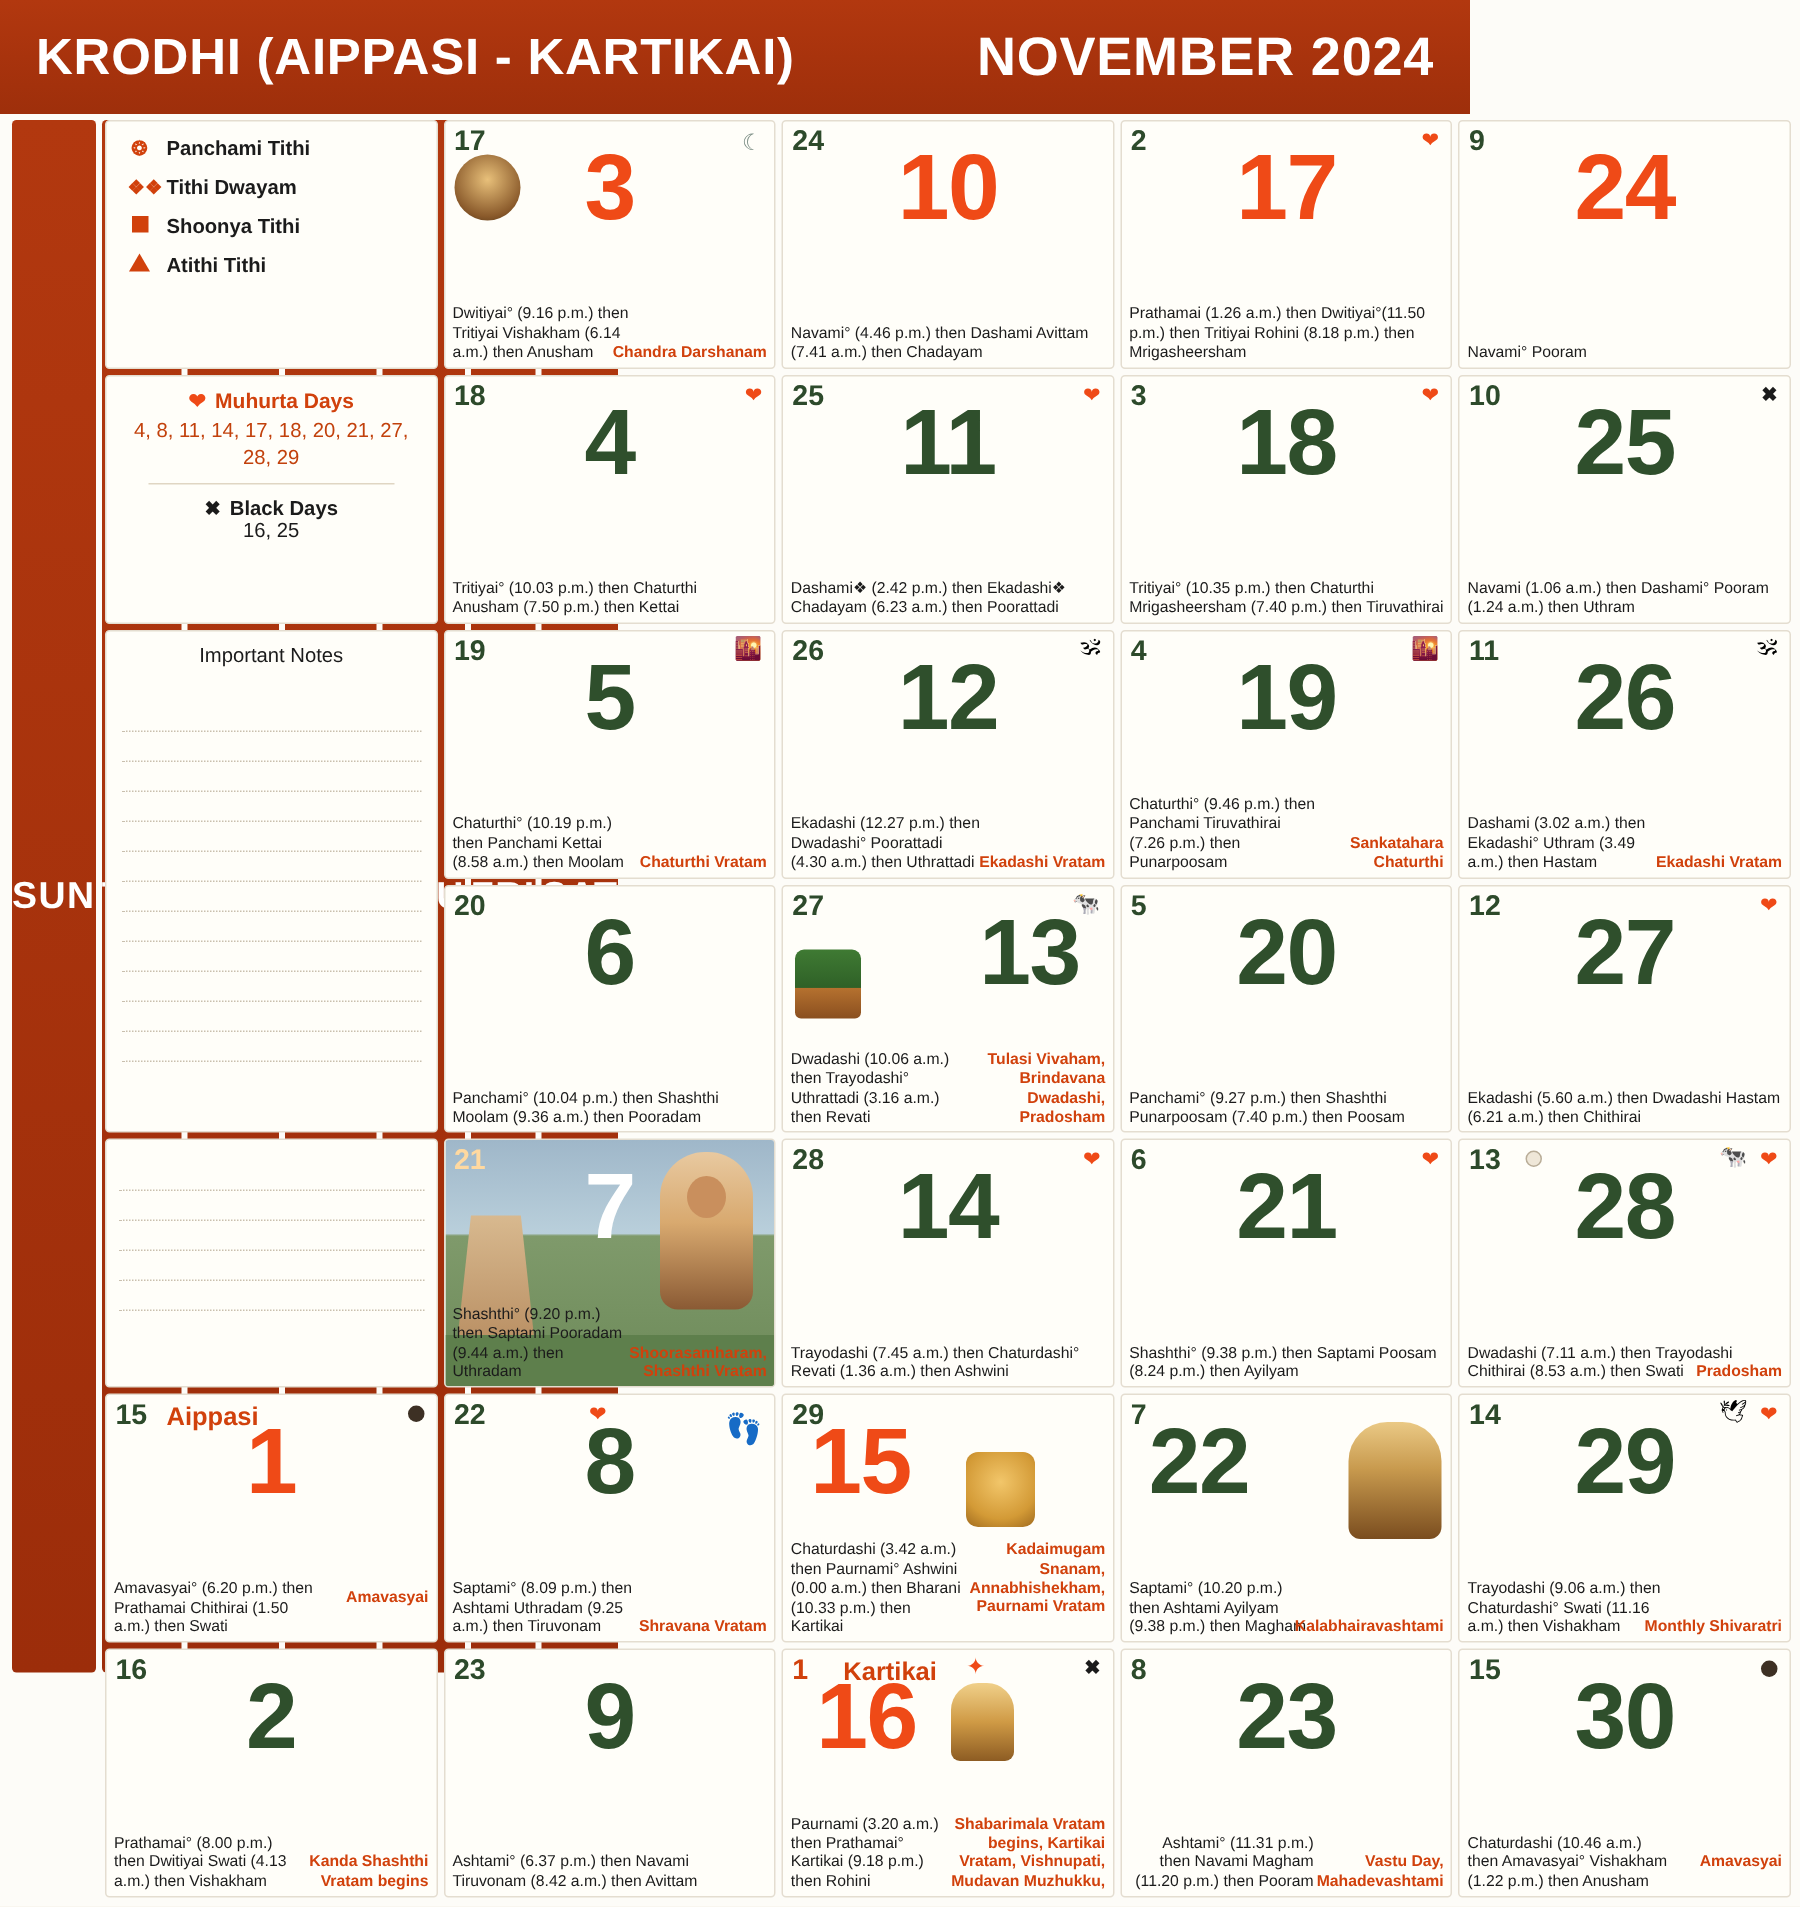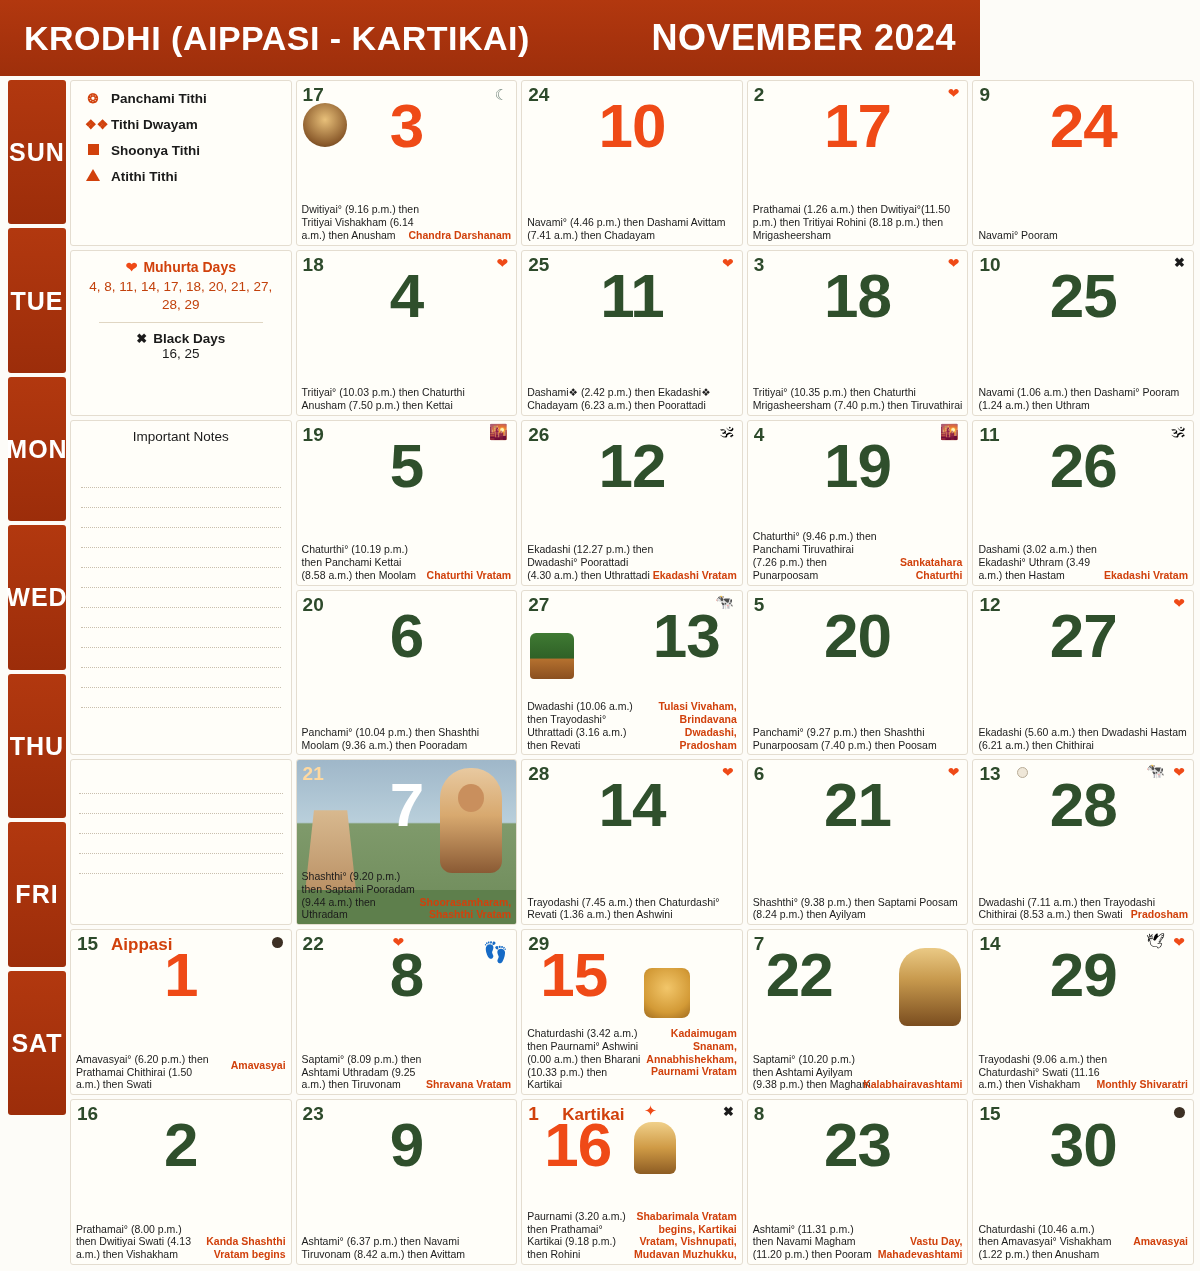--- a/index.html
+++ b/index.html
@@ -23,21 +23,21 @@
     color:#ffffff; font-size:34px; font-weight:bold; letter-spacing:.5px;
     font-family:"Liberation Sans", sans-serif;
   }
   .header .month {
     color:#ffffff; font-size:36px; font-weight:bold; letter-spacing:.5px;
   }
 
   
   .daycol {
     position:absolute; left:8px; top:80px; width:58px; height:1035px;
-    display:flex; flex-direction:column; gap:4px;
+    display:flex; flex-direction:row; gap:4px;
   }
   .daycell {
     flex:1;
     background:linear-gradient(180deg,#b2380f,#9c2d0a);
     color:#fff; border-radius:3px;
     display:flex; flex-direction:column; align-items:center; justify-content:center;
     font-size:25px; font-weight:bold; line-height:1.05;
     letter-spacing:1px;
   }
   .daycell span { display:block; }
@@ -480,21 +480,21 @@
       <span class="mk mk-x" style="right:8px; top:4px;">✖</span>
       <div class="sm-img ayyappa-img" style="left:auto; right:66px; top:22px;"></div>
       <div class="big-date orange" style="text-align:left; padding-left:22px;">16</div>
       <div class="notes" style="max-width:50%;">Paurnami (3.20 a.m.) then Prathamai° Kartikai (9.18 p.m.) then Rohini</div>
       <div class="festival" style="max-width:50%;">Shabarimala Vratam begins, Kartikai Vratam, Vishnupati, Mudavan Muzhukku,</div>
     </div>
 
     <div class="cell">
       <span class="tamil-date">8</span>
       <div class="big-date">23</div>
-      <div class="notes" style="max-width:56%;">Ashtami° (11.31 p.m.) then Navami Magham (11.20 p.m.) then Pooram</div>
+      <div class="notes" style="max-width:56%;text-align:right;">Ashtami° (11.31 p.m.) then Navami Magham (11.20 p.m.) then Pooram</div>
       <div class="festival">Vastu Day, Mahadevashtami</div>
     </div>
 
     <div class="cell">
       <span class="tamil-date">15</span>
       <span class="mk" style="right:8px; top:6px;"><i class="mk-dot"></i></span>
       <div class="big-date">30</div>
       <div class="notes" style="max-width:62%;">Chaturdashi (10.46 a.m.) then Amavasyai° Vishakham (1.22 p.m.) then Anusham</div>
       <div class="festival" style="bottom:16px;">Amavasyai</div>
     </div>

